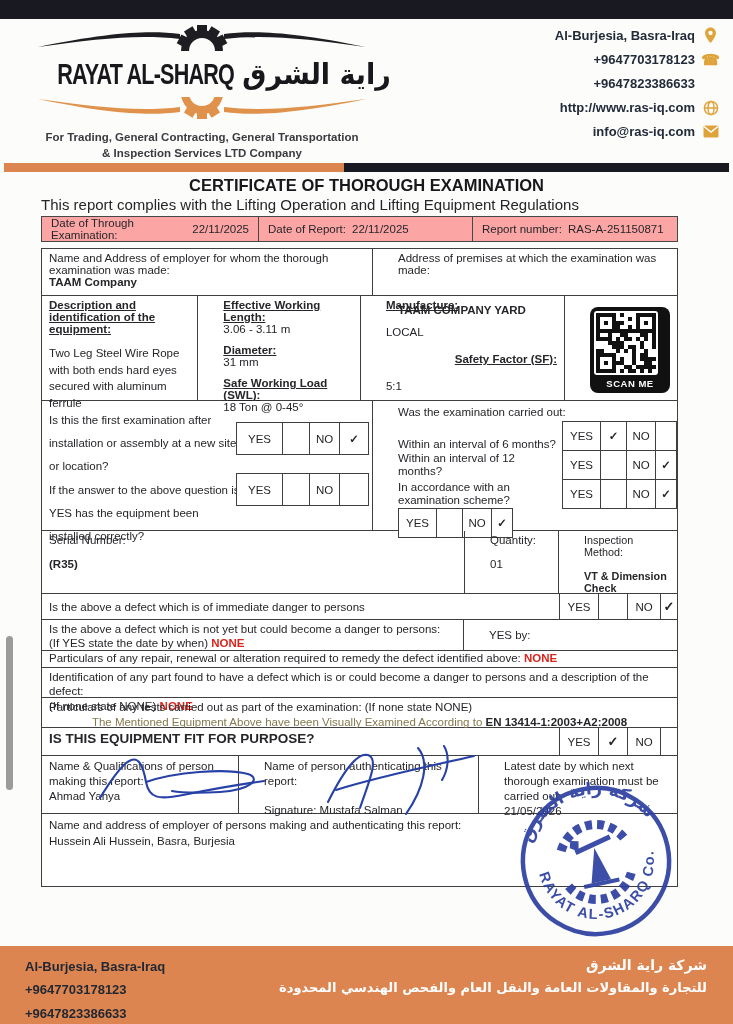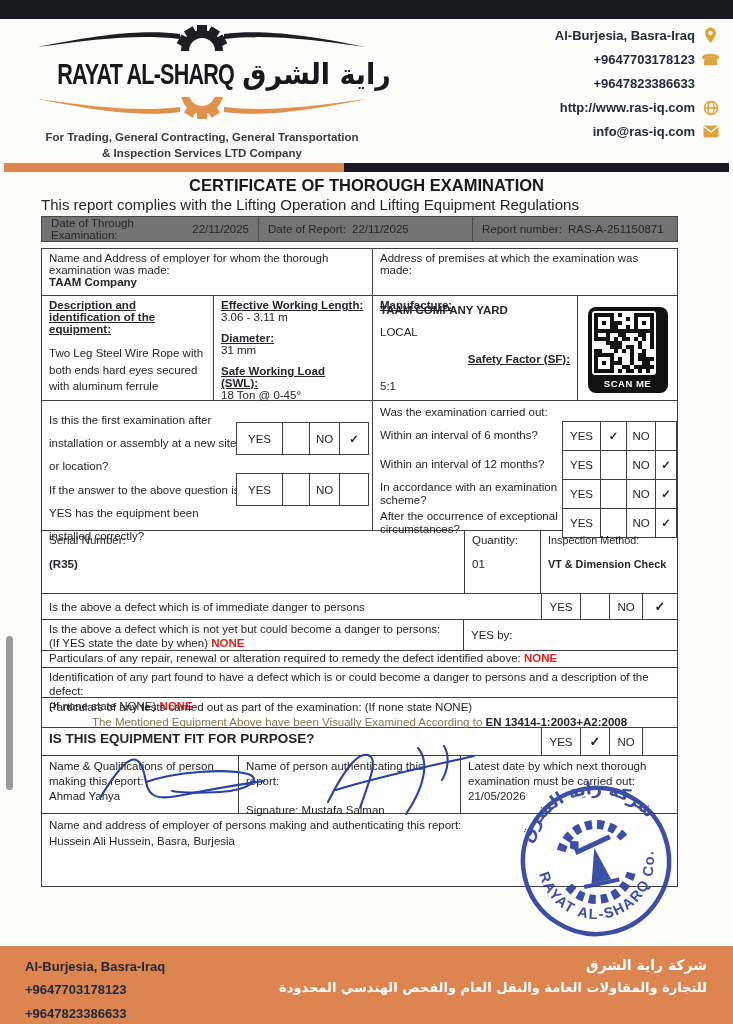--- a/index.html
+++ b/index.html
@@ -30,29 +30,29 @@
   .divider { position:absolute; left:4px; top:163px; width:725px; height:9px; display:flex; }
   .divider .seg-o { width:340px; background:#dd8550; }
   .divider .seg-b { flex:1; background:#191922; }
 
   .title { position:absolute; left:0; top:176px; width:733px; text-align:center;
            font-size:16.5px; font-weight:bold; color:#17171c; }
   .subtitle { position:absolute; left:0; top:196px; width:620px; text-align:center; font-size:15px; color:#26262a; }
 
   
   .meta { position:absolute; left:41px; top:216px; width:637px; height:26px; border:1.3px solid #474747;
-          display:flex; background:#737373; box-sizing:border-box; font-size:11.5px; }
+          display:flex; background:#fca5a5; box-sizing:border-box; font-size:11.5px; }
   .mcell { display:flex; align-items:center; gap:6px; padding:0 9px; border-right:1.2px solid #474747; box-sizing:border-box; }
   .mcell:last-child { border-right:none; }
   .mval { font-weight:normal; }
 
   
   .maintable { position:absolute; left:41px; top:248px; width:637px; border:1.4px solid #3f3f3f;
                background:#fff; box-sizing:border-box; font-size:11.5px; }
-  .trow { display:flex; border-bottom:1.2px solid #3f3f3f; box-sizing:border-box; position:relative; }
+  .trow { display:flex; border-bottom:1.2px solid #3f3f3f; box-sizing:border-box; position:relative;gap:18px; }
   .trow:last-child { border-bottom:none; }
   .tcell { border-right:1.2px solid #3f3f3f; padding:3px 7px; box-sizing:border-box; position:relative; }
   .tcell:last-child { border-right:none; }
   .lbl-u { font-weight:bold; text-decoration:underline; }
   .bold { font-weight:bold; }
   .red  { color:#d9251c; font-weight:bold; }
   .olive { color:#84794e; }
 
   
   .ynbox { display:flex; border:1.1px solid #3f3f3f; background:#fff; box-sizing:border-box; }
@@ -489,21 +489,21 @@
         </div>
         <div class="ynbox" style="position:absolute; right:3px; top:72px; height:33px;">
           <div style="width:46px;">YES</div>
           <div style="width:27px;" class="mark"></div>
           <div style="width:30px;">NO</div>
           <div style="width:28px;" class="mark"></div>
         </div>
       </div>
       <div class="tcell" style="flex:1; padding-right:0; padding-top:5px;">
         <div>Was the examination carried out:</div>
-        <div class="co-row" style="height:30px; margin-top:3px;">
+        <div class="co-row" style="height:30px; margin-top:3px;align-items:flex-end;">
           <div class="co-label">Within an interval of 6 months?</div>
           <div class="ynbox" style="width:115px; height:30px;">
             <div style="width:38px;">YES</div>
             <div style="width:26px;" class="mark">✓</div>
             <div style="width:29px;">NO</div>
             <div style="flex:1;" class="mark"></div>
           </div>
         </div>
         <div class="co-row" style="height:30px; margin-top:-1px;">
           <div class="co-label">Within an interval of 12 months?</div>
@@ -517,21 +517,20 @@
         <div class="co-row" style="height:30px; margin-top:-1px;">
           <div class="co-label">In accordance with an examination scheme?</div>
           <div class="ynbox" style="width:115px; height:30px;">
             <div style="width:38px;">YES</div>
             <div style="width:26px;" class="mark"></div>
             <div style="width:29px;">NO</div>
             <div style="flex:1;" class="mark">✓</div>
           </div>
         </div>
         <div class="co-row" style="height:30px; margin-top:-1px;">
-          <div class="co-label">After the occurrence of exceptional circumstances?</div>
           <div class="ynbox" style="width:115px; height:30px;">
             <div style="width:38px;">YES</div>
             <div style="width:26px;" class="mark"></div>
             <div style="width:29px;">NO</div>
             <div style="flex:1;" class="mark">✓</div>
           </div>
         </div>
       </div>
     </div>
 

